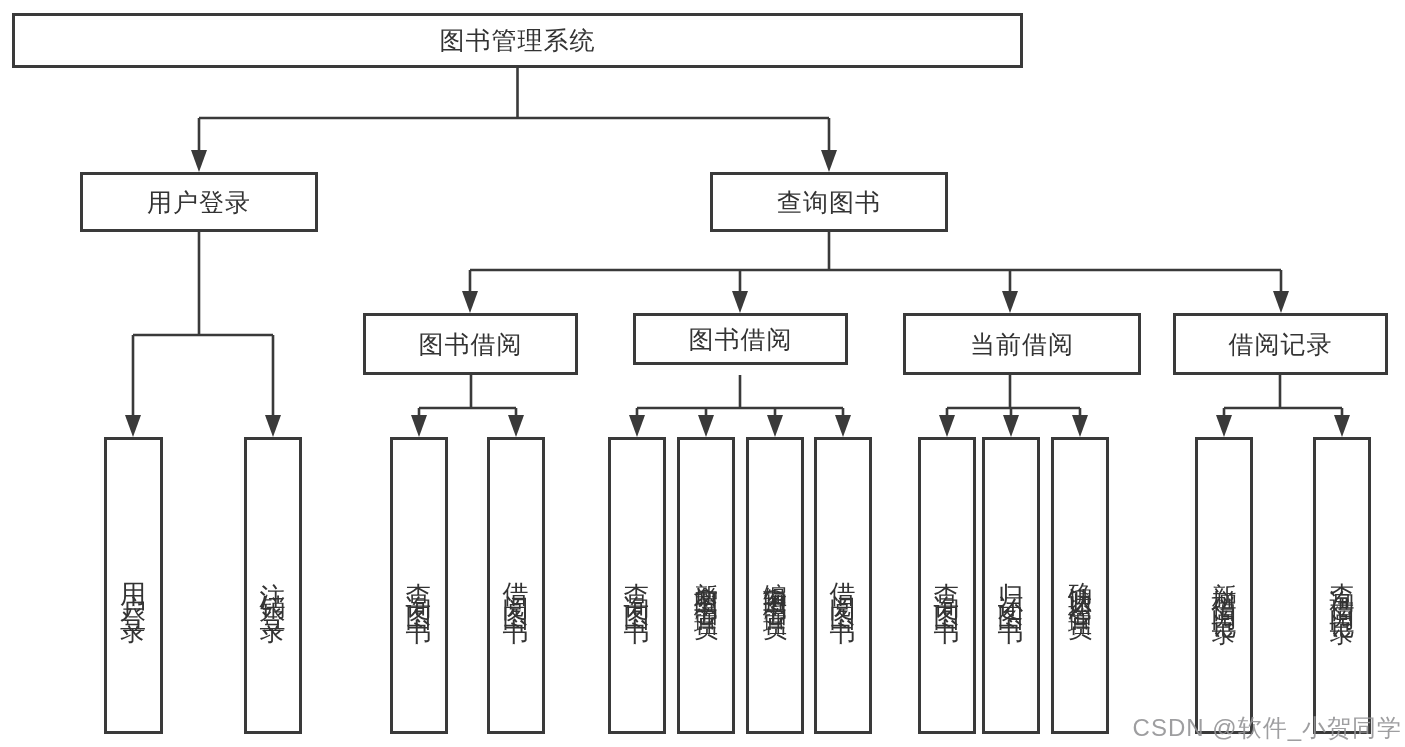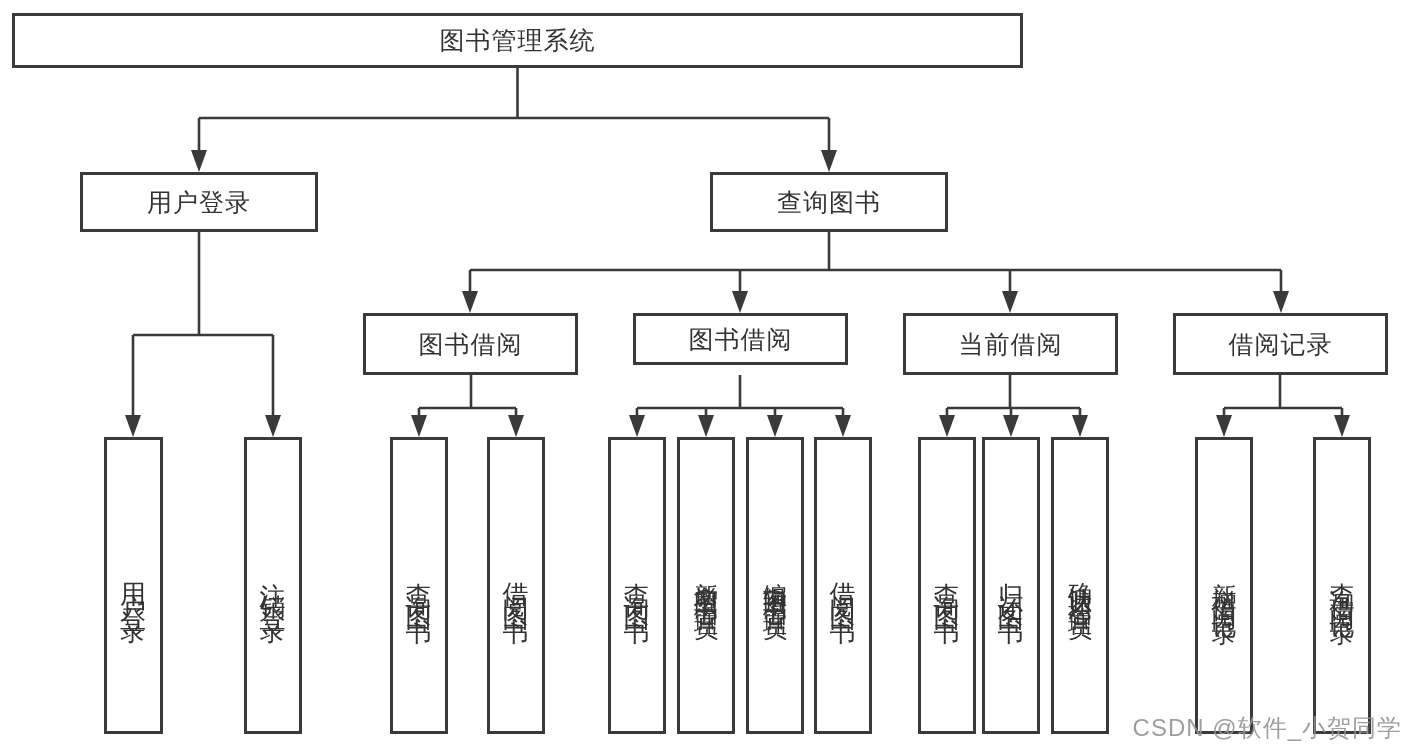--- a/index.html
+++ b/index.html
@@ -21,21 +21,21 @@
     font-size:26px; letter-spacing:12px; line-height:1;
   }
   .leaf.mid  { font-size:25px; letter-spacing:8px; }
   .leaf.long { font-size:24px; letter-spacing:5px; }
   
   .n-root    { left:12px;   top:13px;  width:1011px; height:55px; }
   .n-login   { left:80px;   top:172px; width:238px;  height:60px; }
   .n-mgmt    { left:710px;  top:172px; width:238px;  height:60px; }
   .n-newbook { left:363px;  top:313px; width:215px;  height:62px; }
   .n-borrow  { left:633px;  top:313px; width:215px;  height:52px; }
-  .n-current { left:903px;  top:313px; width:215px;  height:62px; }
+  .n-current { left:903px;  top:313px; width:238px;  height:62px; }
   .n-record  { left:1173px; top:313px; width:215px;  height:62px; }
   .lf { top:437px; width:58px; height:297px; }
   .lf-1  { left:104px; width:59px; }
   .lf-2  { left:244px; }
   .lf-3  { left:390px; }
   .lf-4  { left:487px; }
   .lf-5  { left:608px; }
   .lf-6  { left:677px; }
   .lf-7  { left:746px; }
   .lf-8  { left:814px; }

